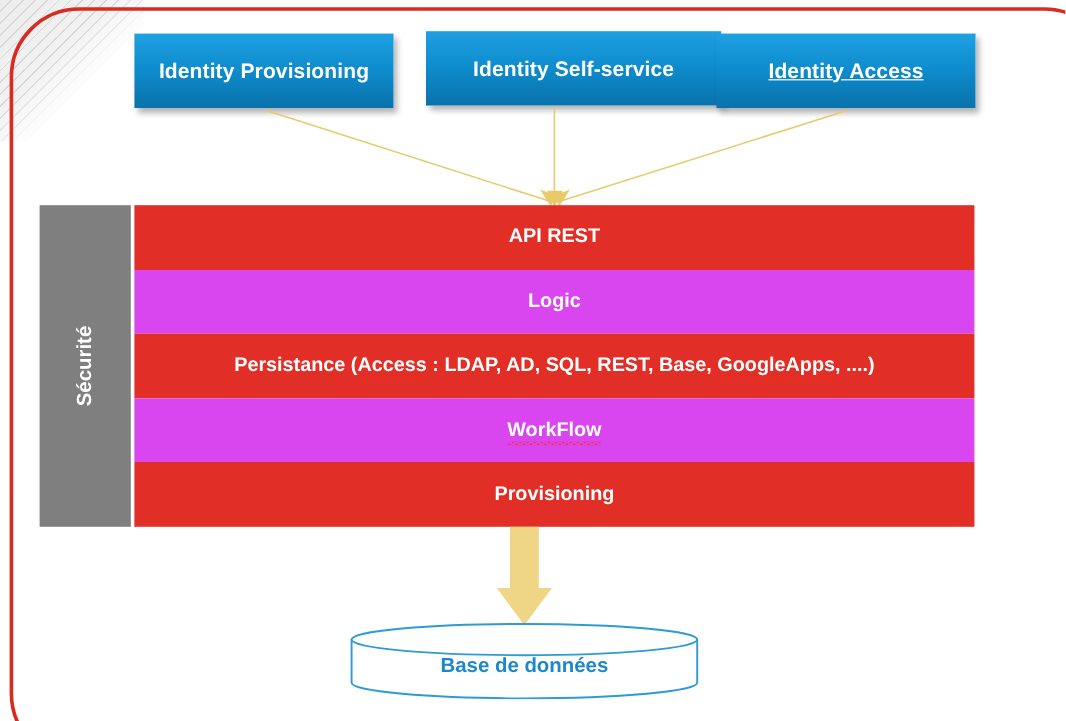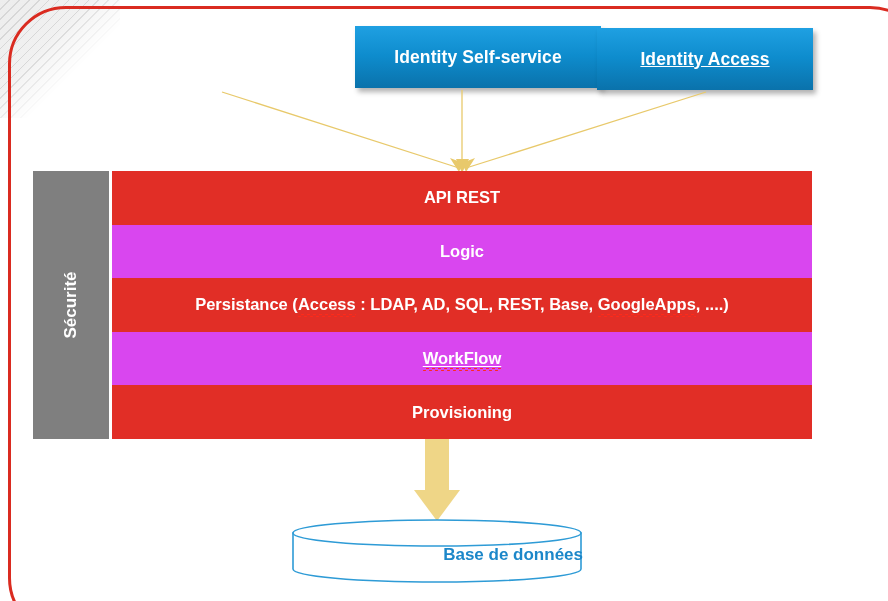--- a/index.html
+++ b/index.html
@@ -129,21 +129,21 @@
     left: 0;
     right: 0;
     bottom: -3px;
     height: 3px;
     background-image:
       radial-gradient(circle at 1.5px 3px, #ff2a1a 1.1px, transparent 1.3px),
       radial-gradient(circle at 4.5px 0px, #ff2a1a 1.1px, transparent 1.3px);
     background-size: 6px 3px;
     background-repeat: repeat-x;
   }
-  .u-line { text-decoration: underline; text-underline-offset: 2px; }
+  .u-line { text-underline-offset: 2px; }
 
   
   #big-arrow {
     position: absolute;
     left: 414px;
     top: 439px;
     width: 46px;
     height: 82px;
   }
   #big-arrow .shaft {
@@ -175,37 +175,40 @@
   }
   #db svg { display: block; }
   #db-label {
     position: absolute;
     left: 0;
     top: 0;
     width: 292px;
     height: 64px;
     display: flex;
     align-items: center;
-    justify-content: flex-end;
+    justify-content: center;
     color: #1C87C9;
     font-size: 17px;
     font-weight: bold;
     padding-top: 8px;
     box-sizing: border-box;
   }
 </style>
 </head>
 <body>
 
 <div id="canvas">
 
   <div id="hatch"></div>
 
   <div id="frame"></div>
 
+  <div class="cap-box" id="cap-0">
+    <span>Identity Provisioning</span>
+  </div>
   <div class="cap-box" id="cap-1">
     <span>Identity Self-service</span>
   </div>
   <div class="cap-box" id="cap-2">
     <span>Identity Access</span>
   </div>
 
   <svg id="connectors" viewBox="0 0 888 601" width="888" height="601">
     <g stroke="#E8C96B" stroke-width="1.3" fill="none">
       <line x1="222" y1="92" x2="459" y2="168"></line>

